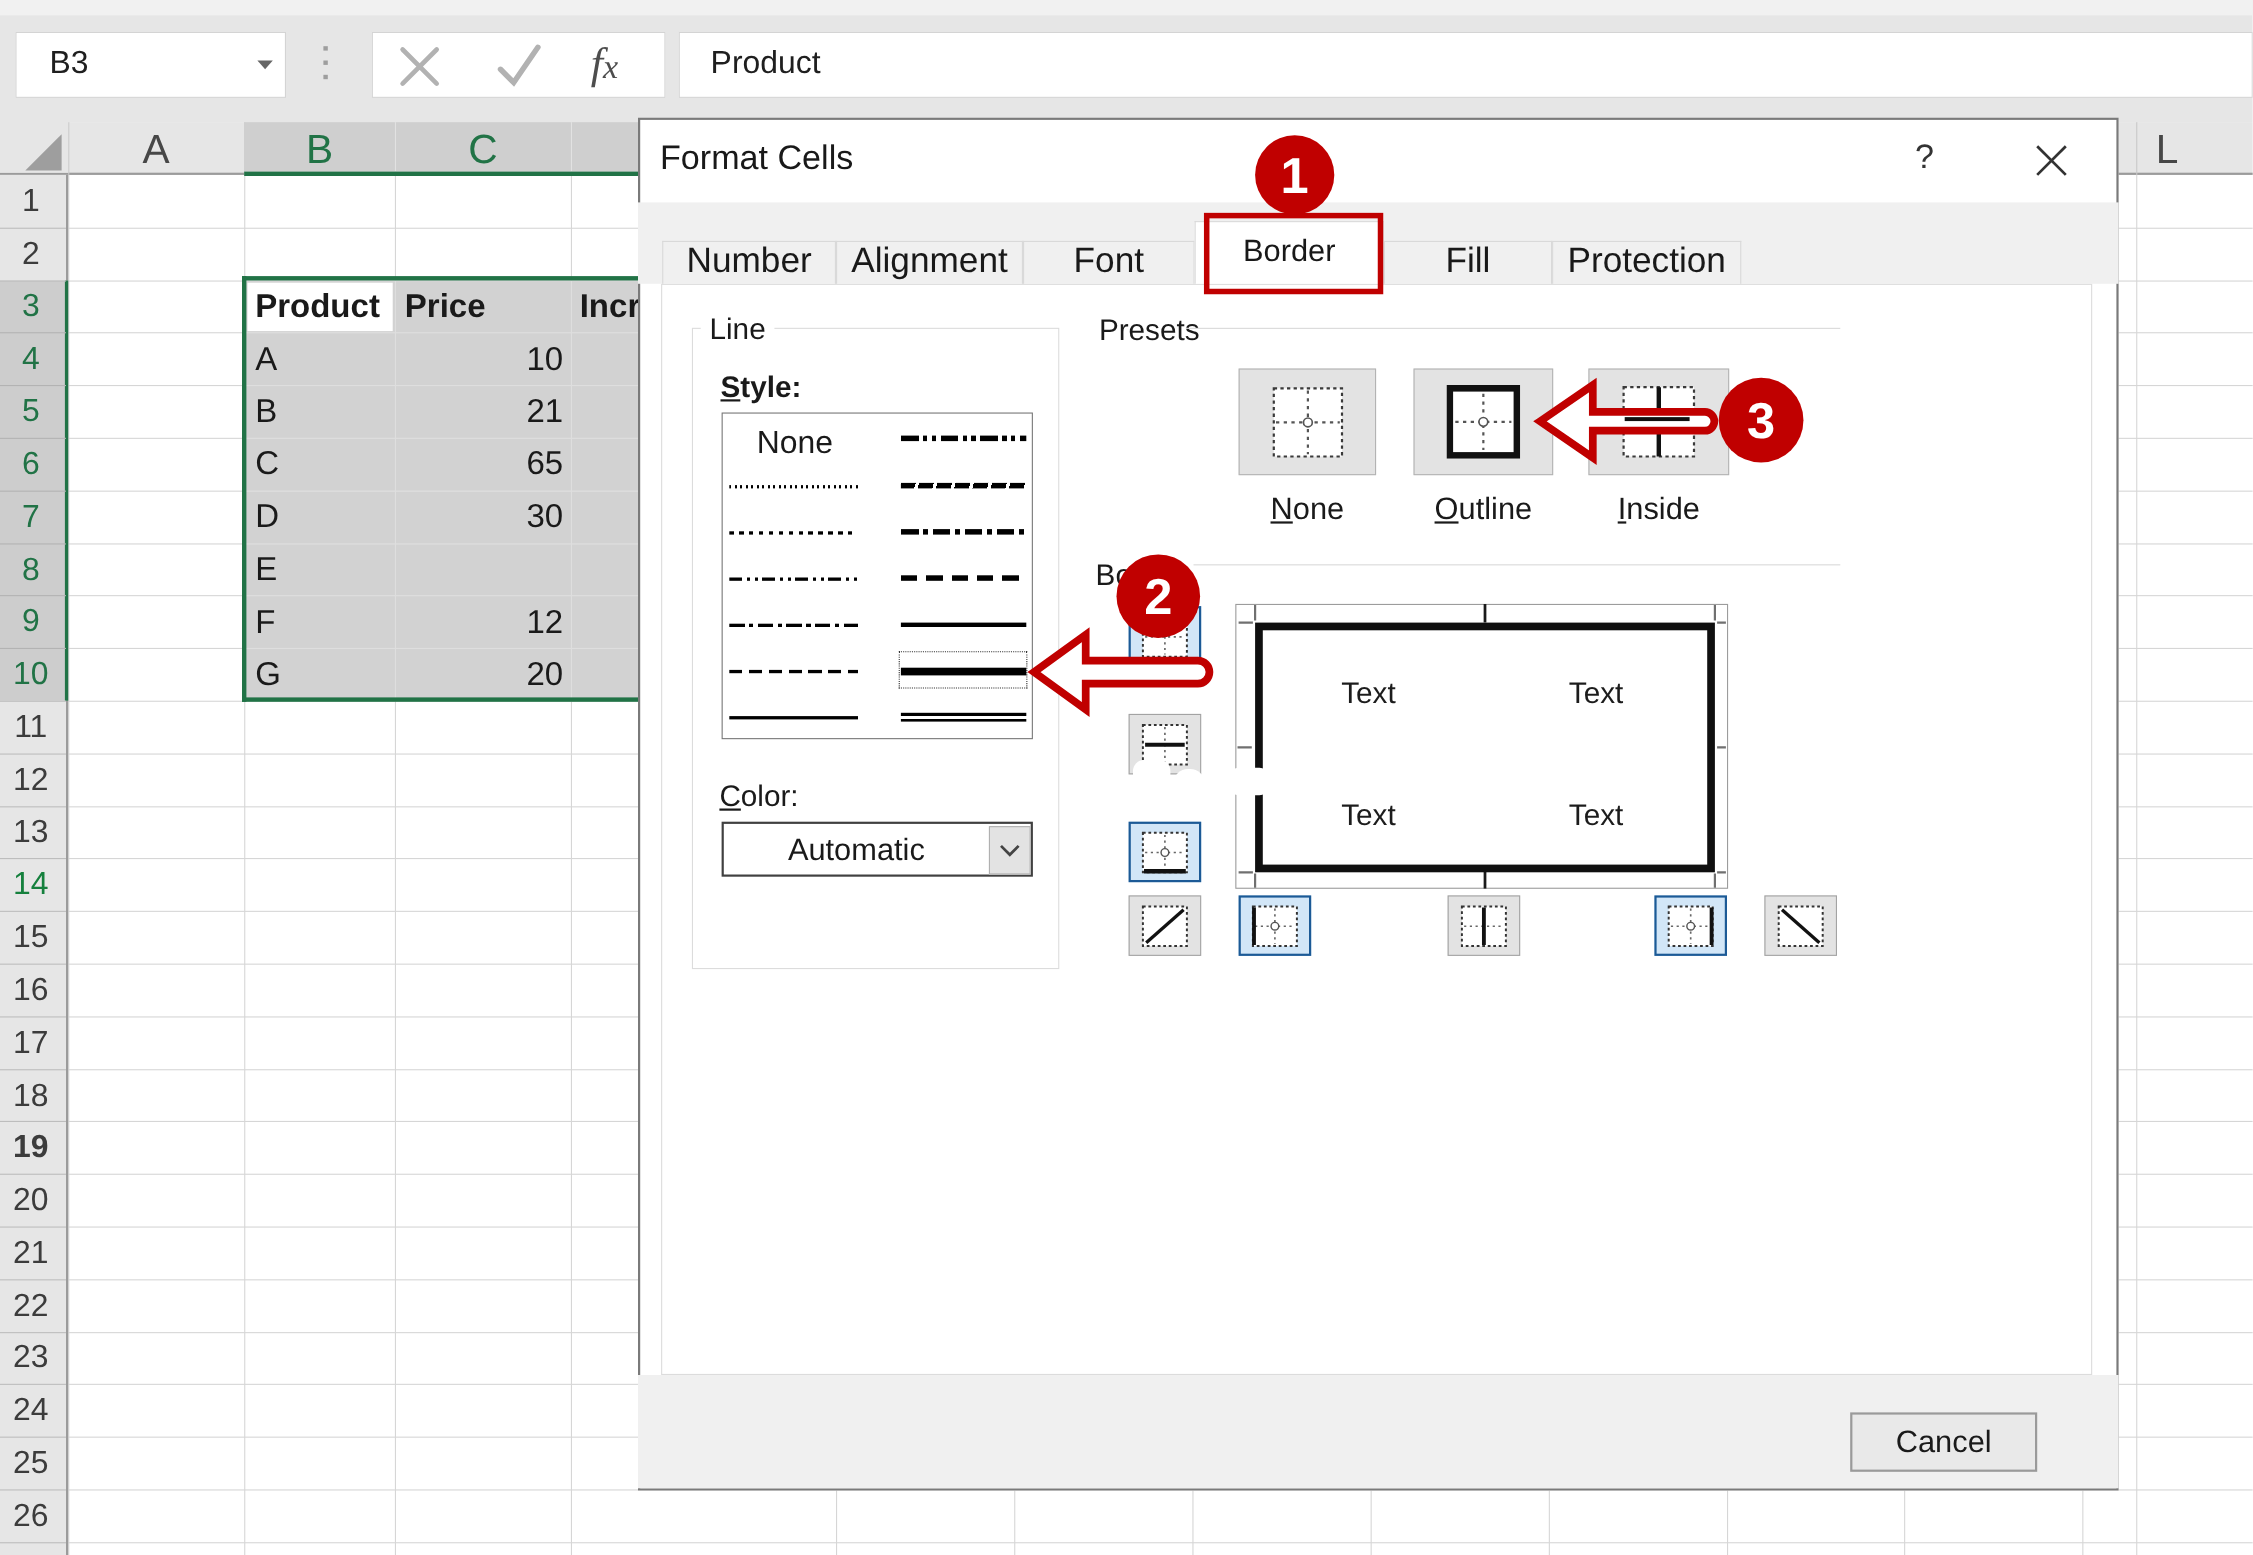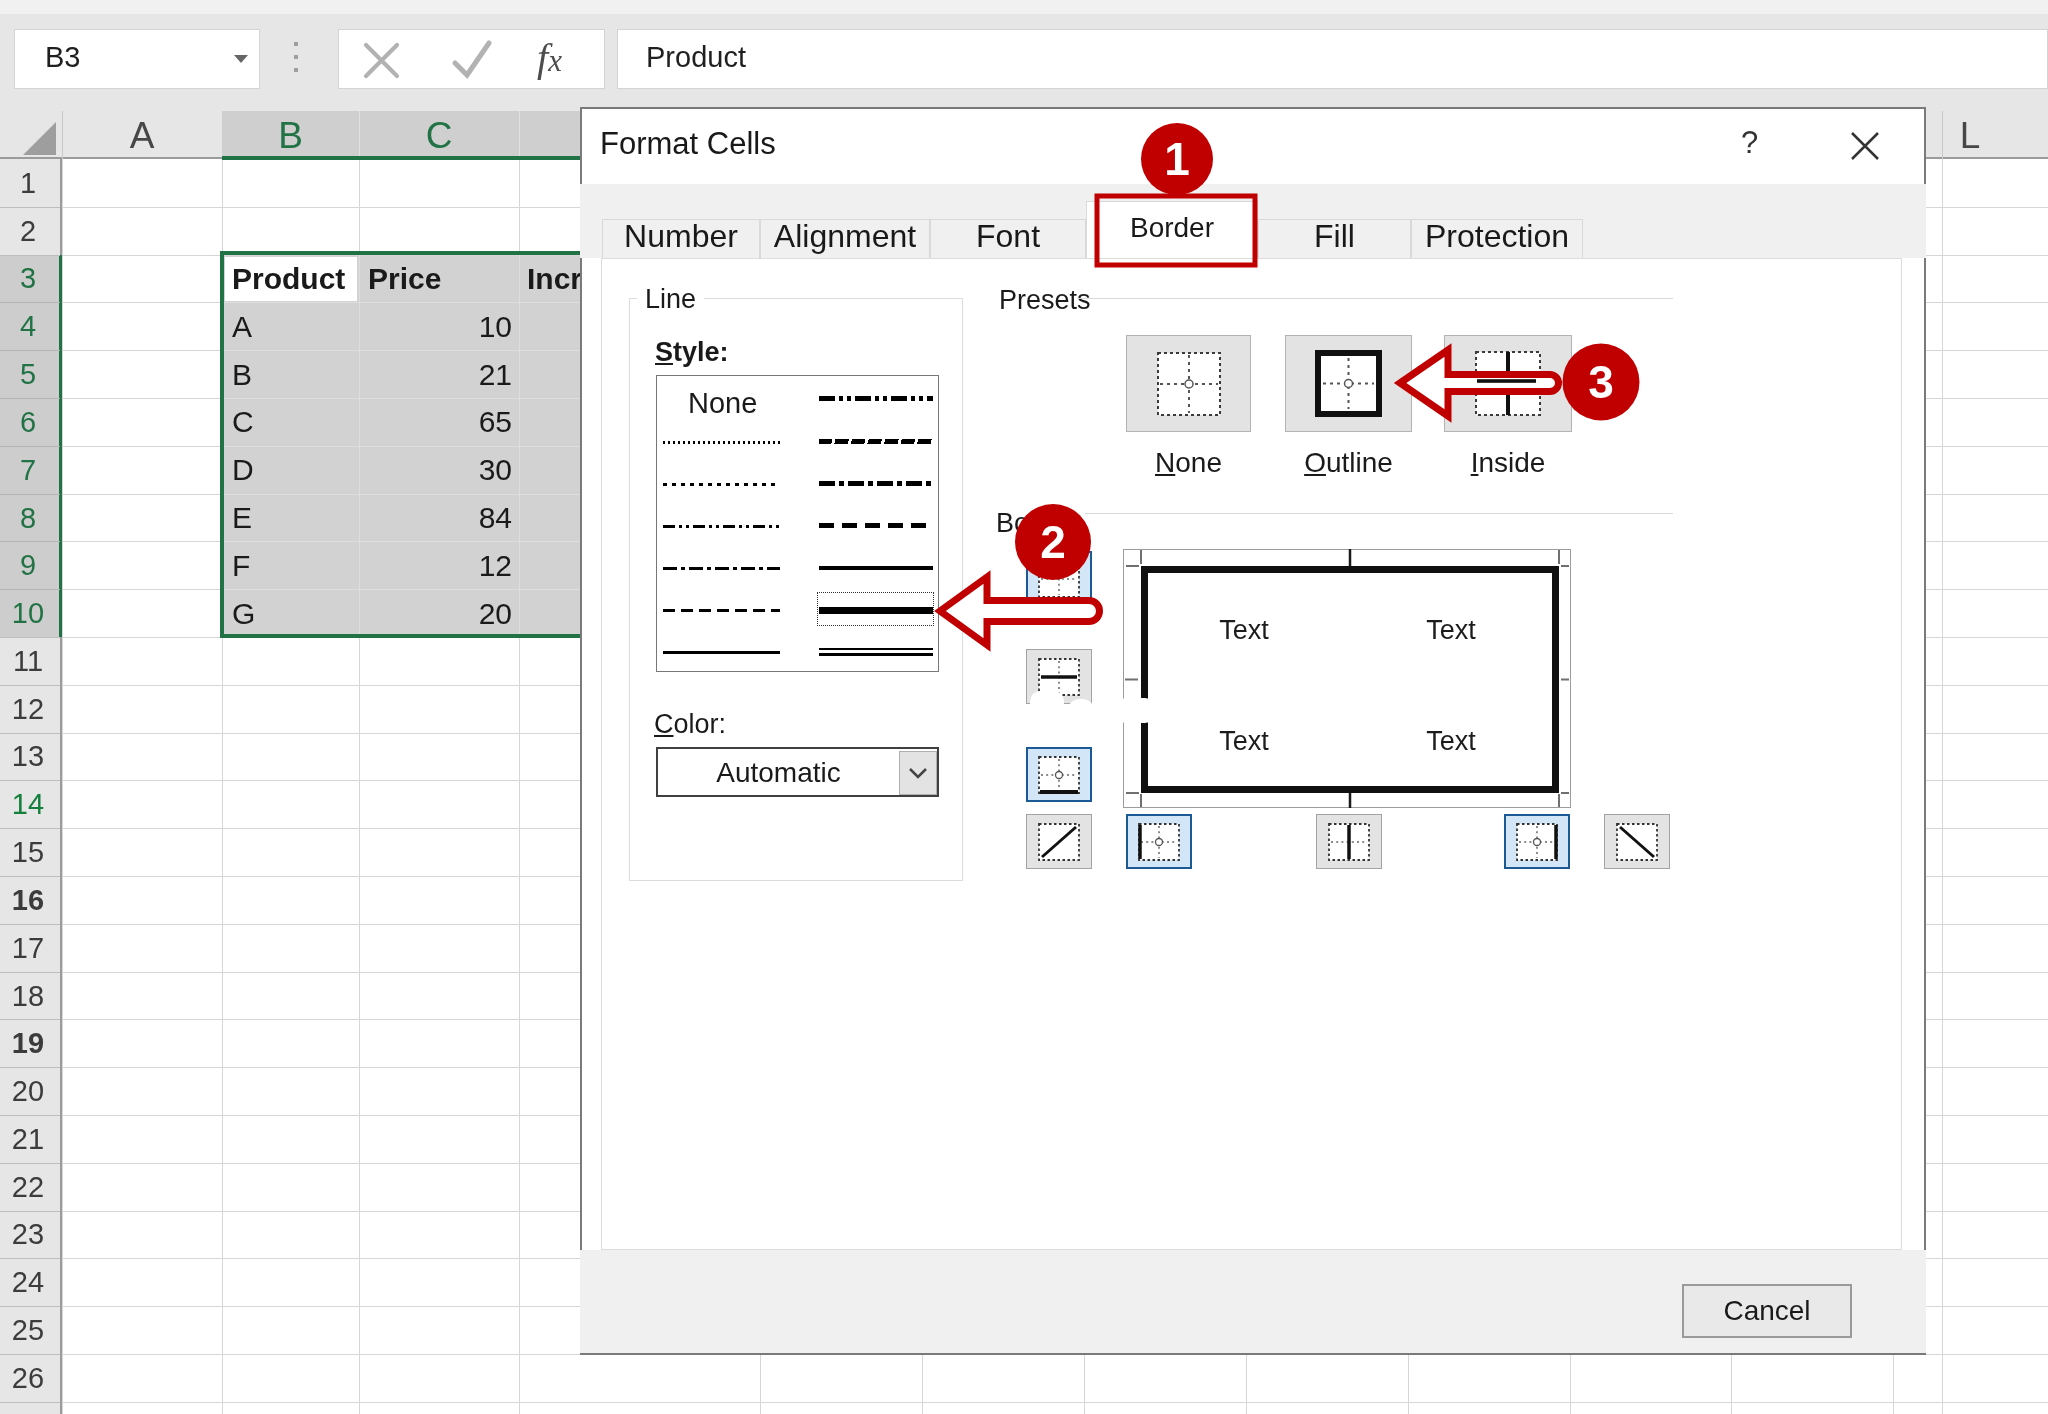--- a/index.html
+++ b/index.html
@@ -115,21 +115,21 @@
   <div class="rowhdr" style="top:398px;color:#217346;">6</div>
   <div class="rowhdr" style="top:446px;color:#217346;">7</div>
   <div class="rowhdr" style="top:494px;color:#217346;">8</div>
   <div class="rowhdr" style="top:541px;color:#217346;">9</div>
   <div class="rowhdr" style="top:589px;color:#217346;">10</div>
   <div class="rowhdr" style="top:637px;color:#3c3c3c;">11</div>
   <div class="rowhdr" style="top:685px;color:#3c3c3c;">12</div>
   <div class="rowhdr" style="top:732px;color:#3c3c3c;">13</div>
   <div class="rowhdr" style="top:780px;color:#15803d;">14</div>
   <div class="rowhdr" style="top:828px;color:#3c3c3c;">15</div>
-  <div class="rowhdr" style="top:876px;color:#3c3c3c;font-weight:bold;">16</div>
+  <div class="rowhdr" style="top:876px;color:#3c3c3c;">16</div>
   <div class="rowhdr" style="top:924px;color:#3c3c3c;">17</div>
   <div class="rowhdr" style="top:972px;color:#3c3c3c;">18</div>
   <div class="rowhdr" style="top:1019px;color:#3c3c3c;font-weight:bold;">19</div>
   <div class="rowhdr" style="top:1067px;color:#3c3c3c;">20</div>
   <div class="rowhdr" style="top:1115px;color:#3c3c3c;">21</div>
   <div class="rowhdr" style="top:1163px;color:#3c3c3c;">22</div>
   <div class="rowhdr" style="top:1210px;color:#3c3c3c;">23</div>
   <div class="rowhdr" style="top:1258px;color:#3c3c3c;">24</div>
   <div class="rowhdr" style="top:1306px;color:#3c3c3c;">25</div>
   <div class="rowhdr" style="top:1354px;color:#3c3c3c;">26</div>
@@ -171,21 +171,20 @@
   <div class="cell" style="left:232px;top:351px;">B</div>
   <div class="cell" style="left:232px;top:398px;">C</div>
   <div class="cell" style="left:232px;top:446px;">D</div>
   <div class="cell" style="left:232px;top:494px;">E</div>
   <div class="cell" style="left:232px;top:542px;">F</div>
   <div class="cell" style="left:232px;top:590px;">G</div>
   <div class="cell num" style="top:303px;">10</div>
   <div class="cell num" style="top:351px;">21</div>
   <div class="cell num" style="top:398px;">65</div>
   <div class="cell num" style="top:446px;">30</div>
-  <div class="cell num" style="top:494px;">84</div>
   <div class="cell num" style="top:542px;">12</div>
   <div class="cell num" style="top:590px;">20</div>
 </div>
 
 <div id="toolbar" class="abs" style="left:0;top:0;width:2048px;height:111px;background:#e6e6e6;">
   <div class="abs" style="left:0;top:0;width:2048px;height:14px;background:#f1f1f1;"></div>
 
   <div class="abs tbox" style="left:14px;top:29px;width:246px;height:60px;">
     <span style="position:absolute;left:30px;top:0;line-height:55px;font-size:29px;color:#1f1f1f;">B3</span>
     <div class="abs" style="left:219px;top:25px;width:0;height:0;border-left:7px solid transparent;border-right:7px solid transparent;border-top:8px solid #666;"></div>

